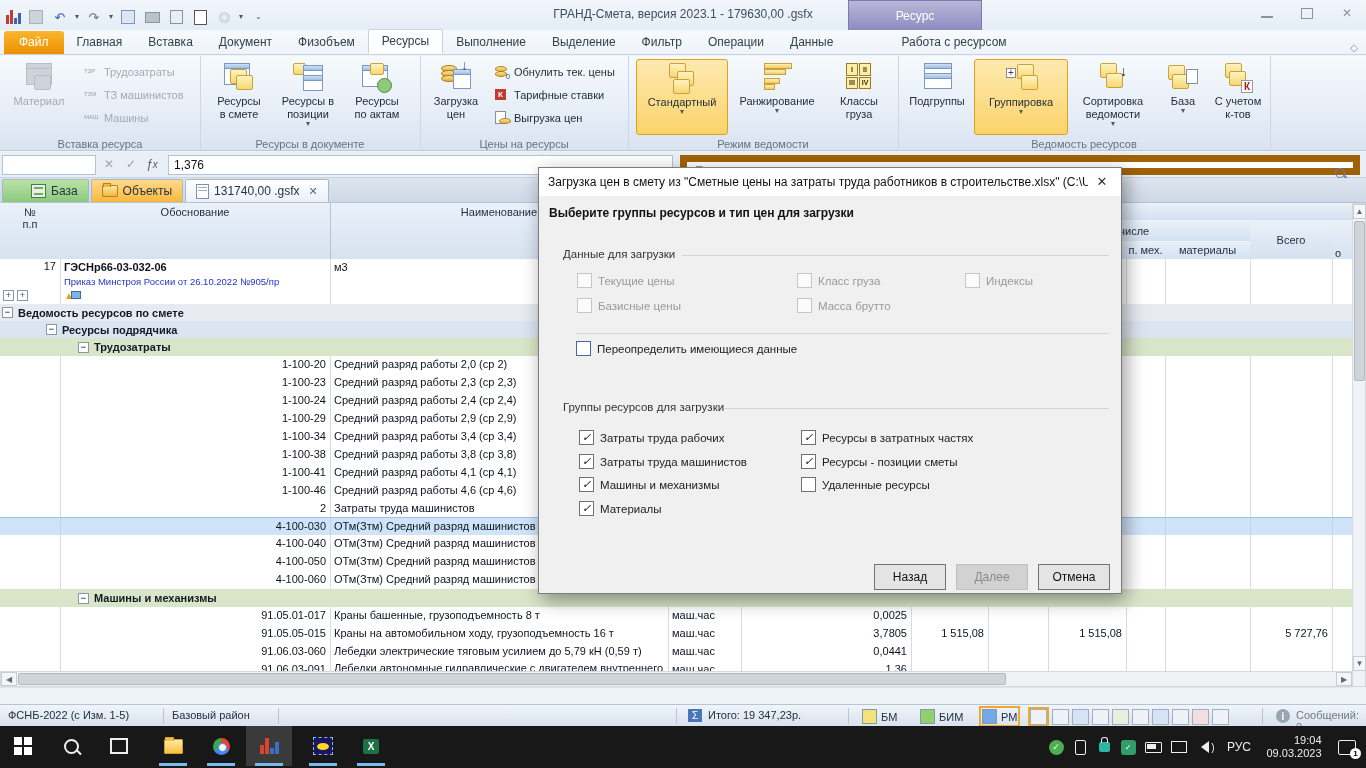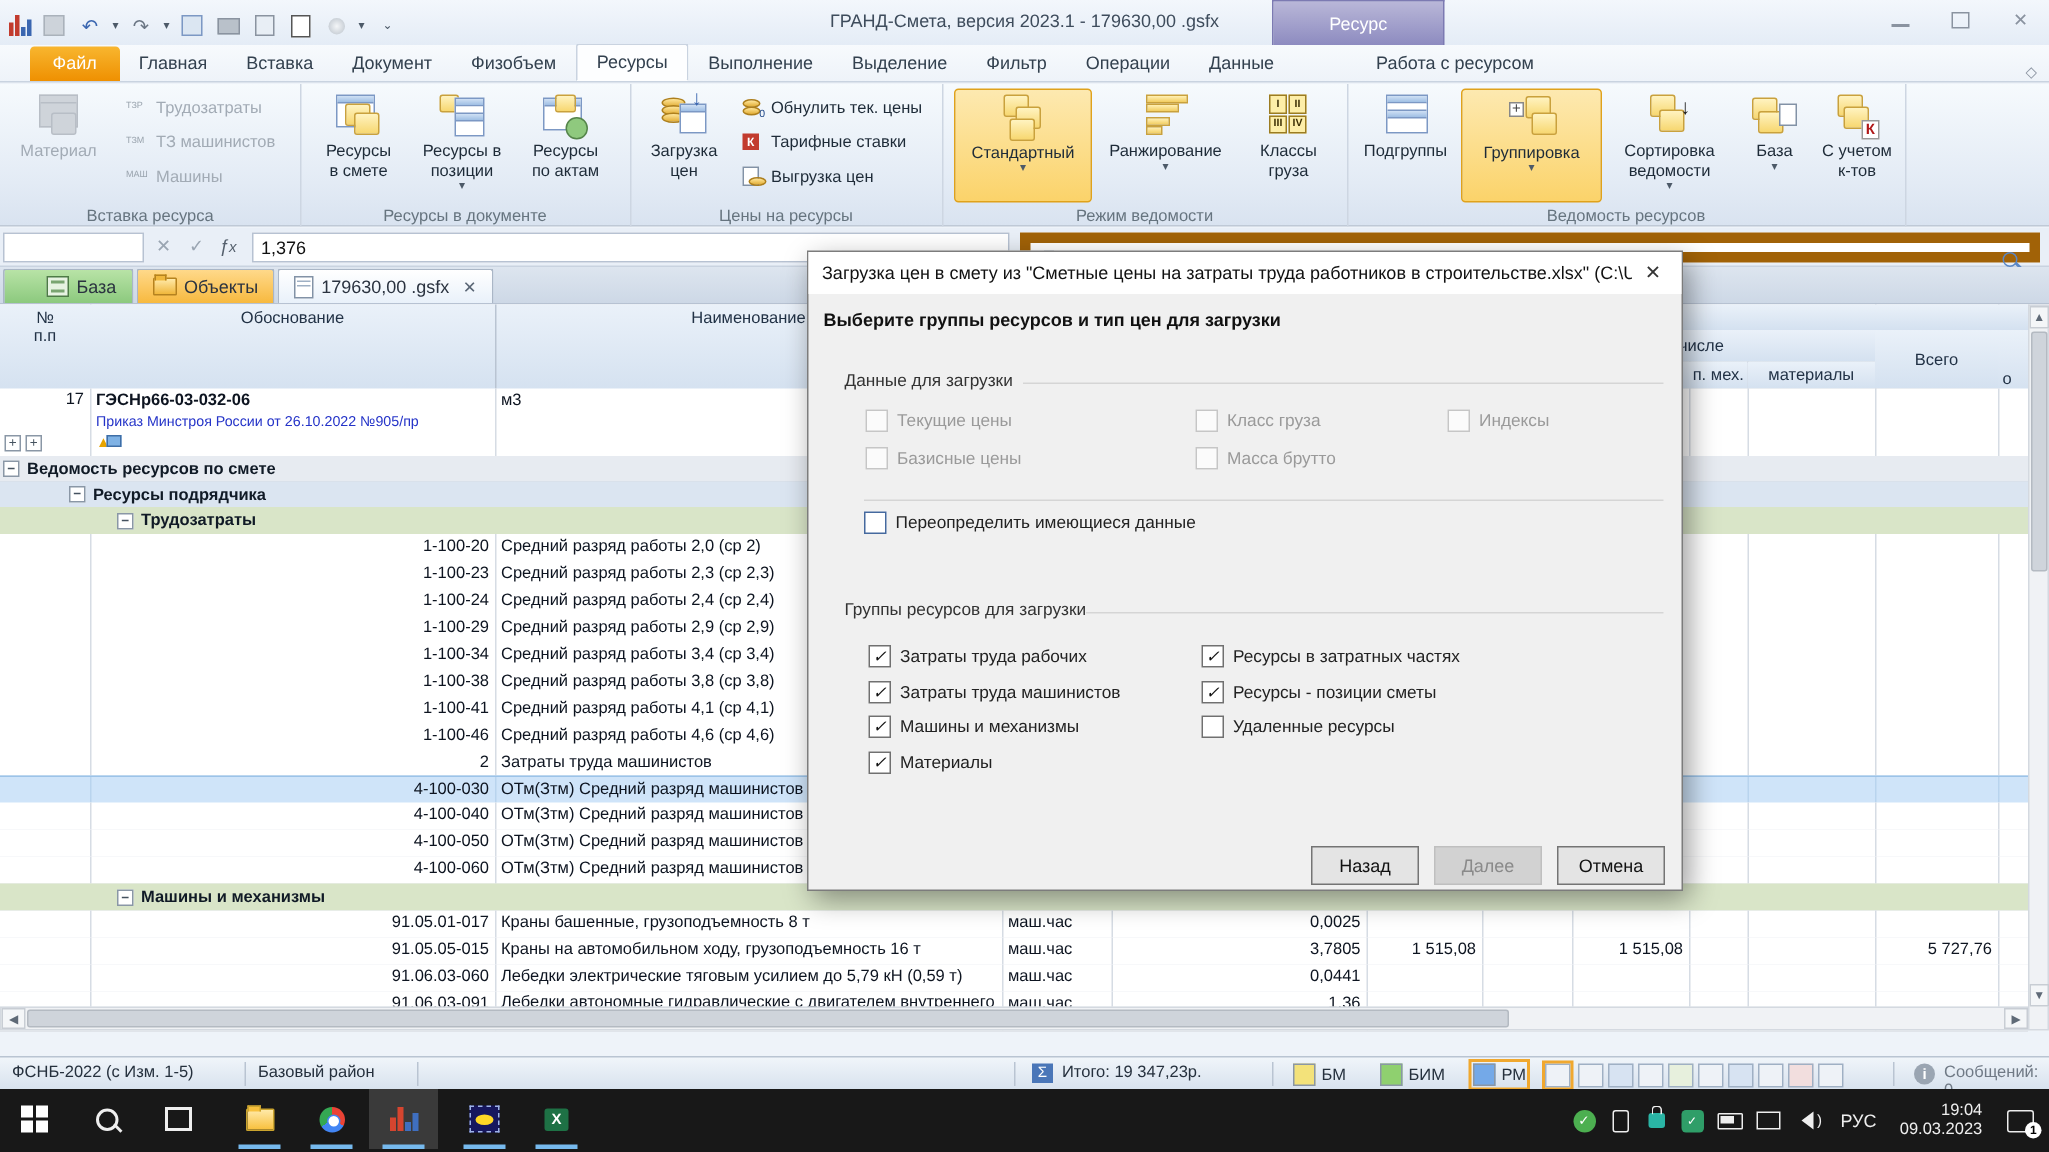--- a/index.html
+++ b/index.html
@@ -8,28 +8,28 @@
     -webkit-font-smoothing:antialiased;}
   .abs{position:absolute;box-sizing:border-box;}
   
   #titlebar{left:0;top:0;width:1366px;height:30px;background:linear-gradient(#f3f7fc,#e4ecf6);border-bottom:0;}
   .qat{display:flex;align-items:center;gap:6px;padding:4px 0 0 6px;height:26px;}
   .qico{width:18px;height:18px;display:flex;align-items:center;justify-content:center;font-size:13px;color:#6b7684;}
   .applogo{display:flex;align-items:flex-end;gap:1px;height:14px;}
   .applogo i{display:block;width:3px;background:#c23b2e;}
   .applogo i.b{background:#3a66b0;}
   #win-title{left:0;top:7px;width:1366px;text-align:center;font-size:12px;color:#3e4c5c;pointer-events:none;}
-  #ctx-group{left:848px;top:0;width:115px;height:30px;background:linear-gradient(#b9b7d8,#8d8bc0);
+  #ctx-group{left:848px;top:0;width:134px;height:30px;background:linear-gradient(#b9b7d8,#8d8bc0);
     border:1px solid #7c7ab2;border-bottom:0;color:#fff;font-size:12px;display:flex;align-items:center;justify-content:center;}
   .winbtns{right:6px;top:4px;display:flex;gap:14px;align-items:center;color:#8a93a0;}
   .winbtn{width:26px;height:18px;display:flex;align-items:center;justify-content:center;font-size:12px;}
   .wb-min{width:12px;height:2px;background:#8a93a0;margin-top:8px;}
   .wb-max{width:10px;height:9px;border:1.5px solid #8a93a0;}
   
-  #tabs{left:0;top:30px;width:1366px;height:25px;background:linear-gradient(#f7fafd,#eef3f9);display:flex;align-items:flex-end;padding-left:20px;border-bottom:1px solid #c9d3e0;}
+  #tabs{left:0;top:30px;width:1366px;height:25px;background:linear-gradient(#f7fafd,#eef3f9);display:flex;align-items:flex-end;padding-left:4px;border-bottom:1px solid #c9d3e0;}
   .rtab{font-size:12px;color:#33414f;padding:4px 13px 5px;white-space:nowrap;}
   .rtab.file{background:linear-gradient(#f8b62f,#ef9001);color:#fff;border-radius:3px 3px 0 0;padding:4px 15px 5px;}
   .rtab.active{background:#fdfeff;border:1px solid #c9d3e0;border-bottom:1px solid #fdfeff;border-radius:2px 2px 0 0;}
   .rtab.ctx{margin-left:42px;}
   #ribbon-collapse{right:8px;top:42px;color:#8a93a0;font-size:10px;}
   
   #ribbon{left:0;top:56px;width:1366px;height:95px;background:linear-gradient(#f6fafd,#e3ebf5 70%,#d9e3f0);border-bottom:1px solid #bfc9d6;}
   .rgroup{position:absolute;top:0;height:95px;border-right:1px solid #cdd6e2;}
   .glabel{position:absolute;left:0;right:0;bottom:1px;text-align:center;font-size:11px;color:#66747f;}
   .bigbtn{position:absolute;top:3px;display:flex;flex-direction:column;align-items:center;border-radius:3px;padding-top:2px;height:72px;}
@@ -430,21 +430,21 @@
       </span>
     <span class="dtab objects">
         <span class="folder"></span>
         <span>Объекты</span>
       </span>
     <span class="dtab doc">
         <span class="docic">
           <i></i>
           <i></i>
         </span>
-        <span>179630,00 .gsfx</span>
+        <span>131740,00 .gsfx</span>
         <span class="clx">✕</span>
       </span>
   </div>
 
   <div class="abs" id="grid">
 
     <div class="hdr" style="left:0;top:0;width:60px;height:56px;flex-direction:column;justify-content:flex-start;padding-top:3px">
       <span>№</span>
         <span>п.п</span>
     </div>

